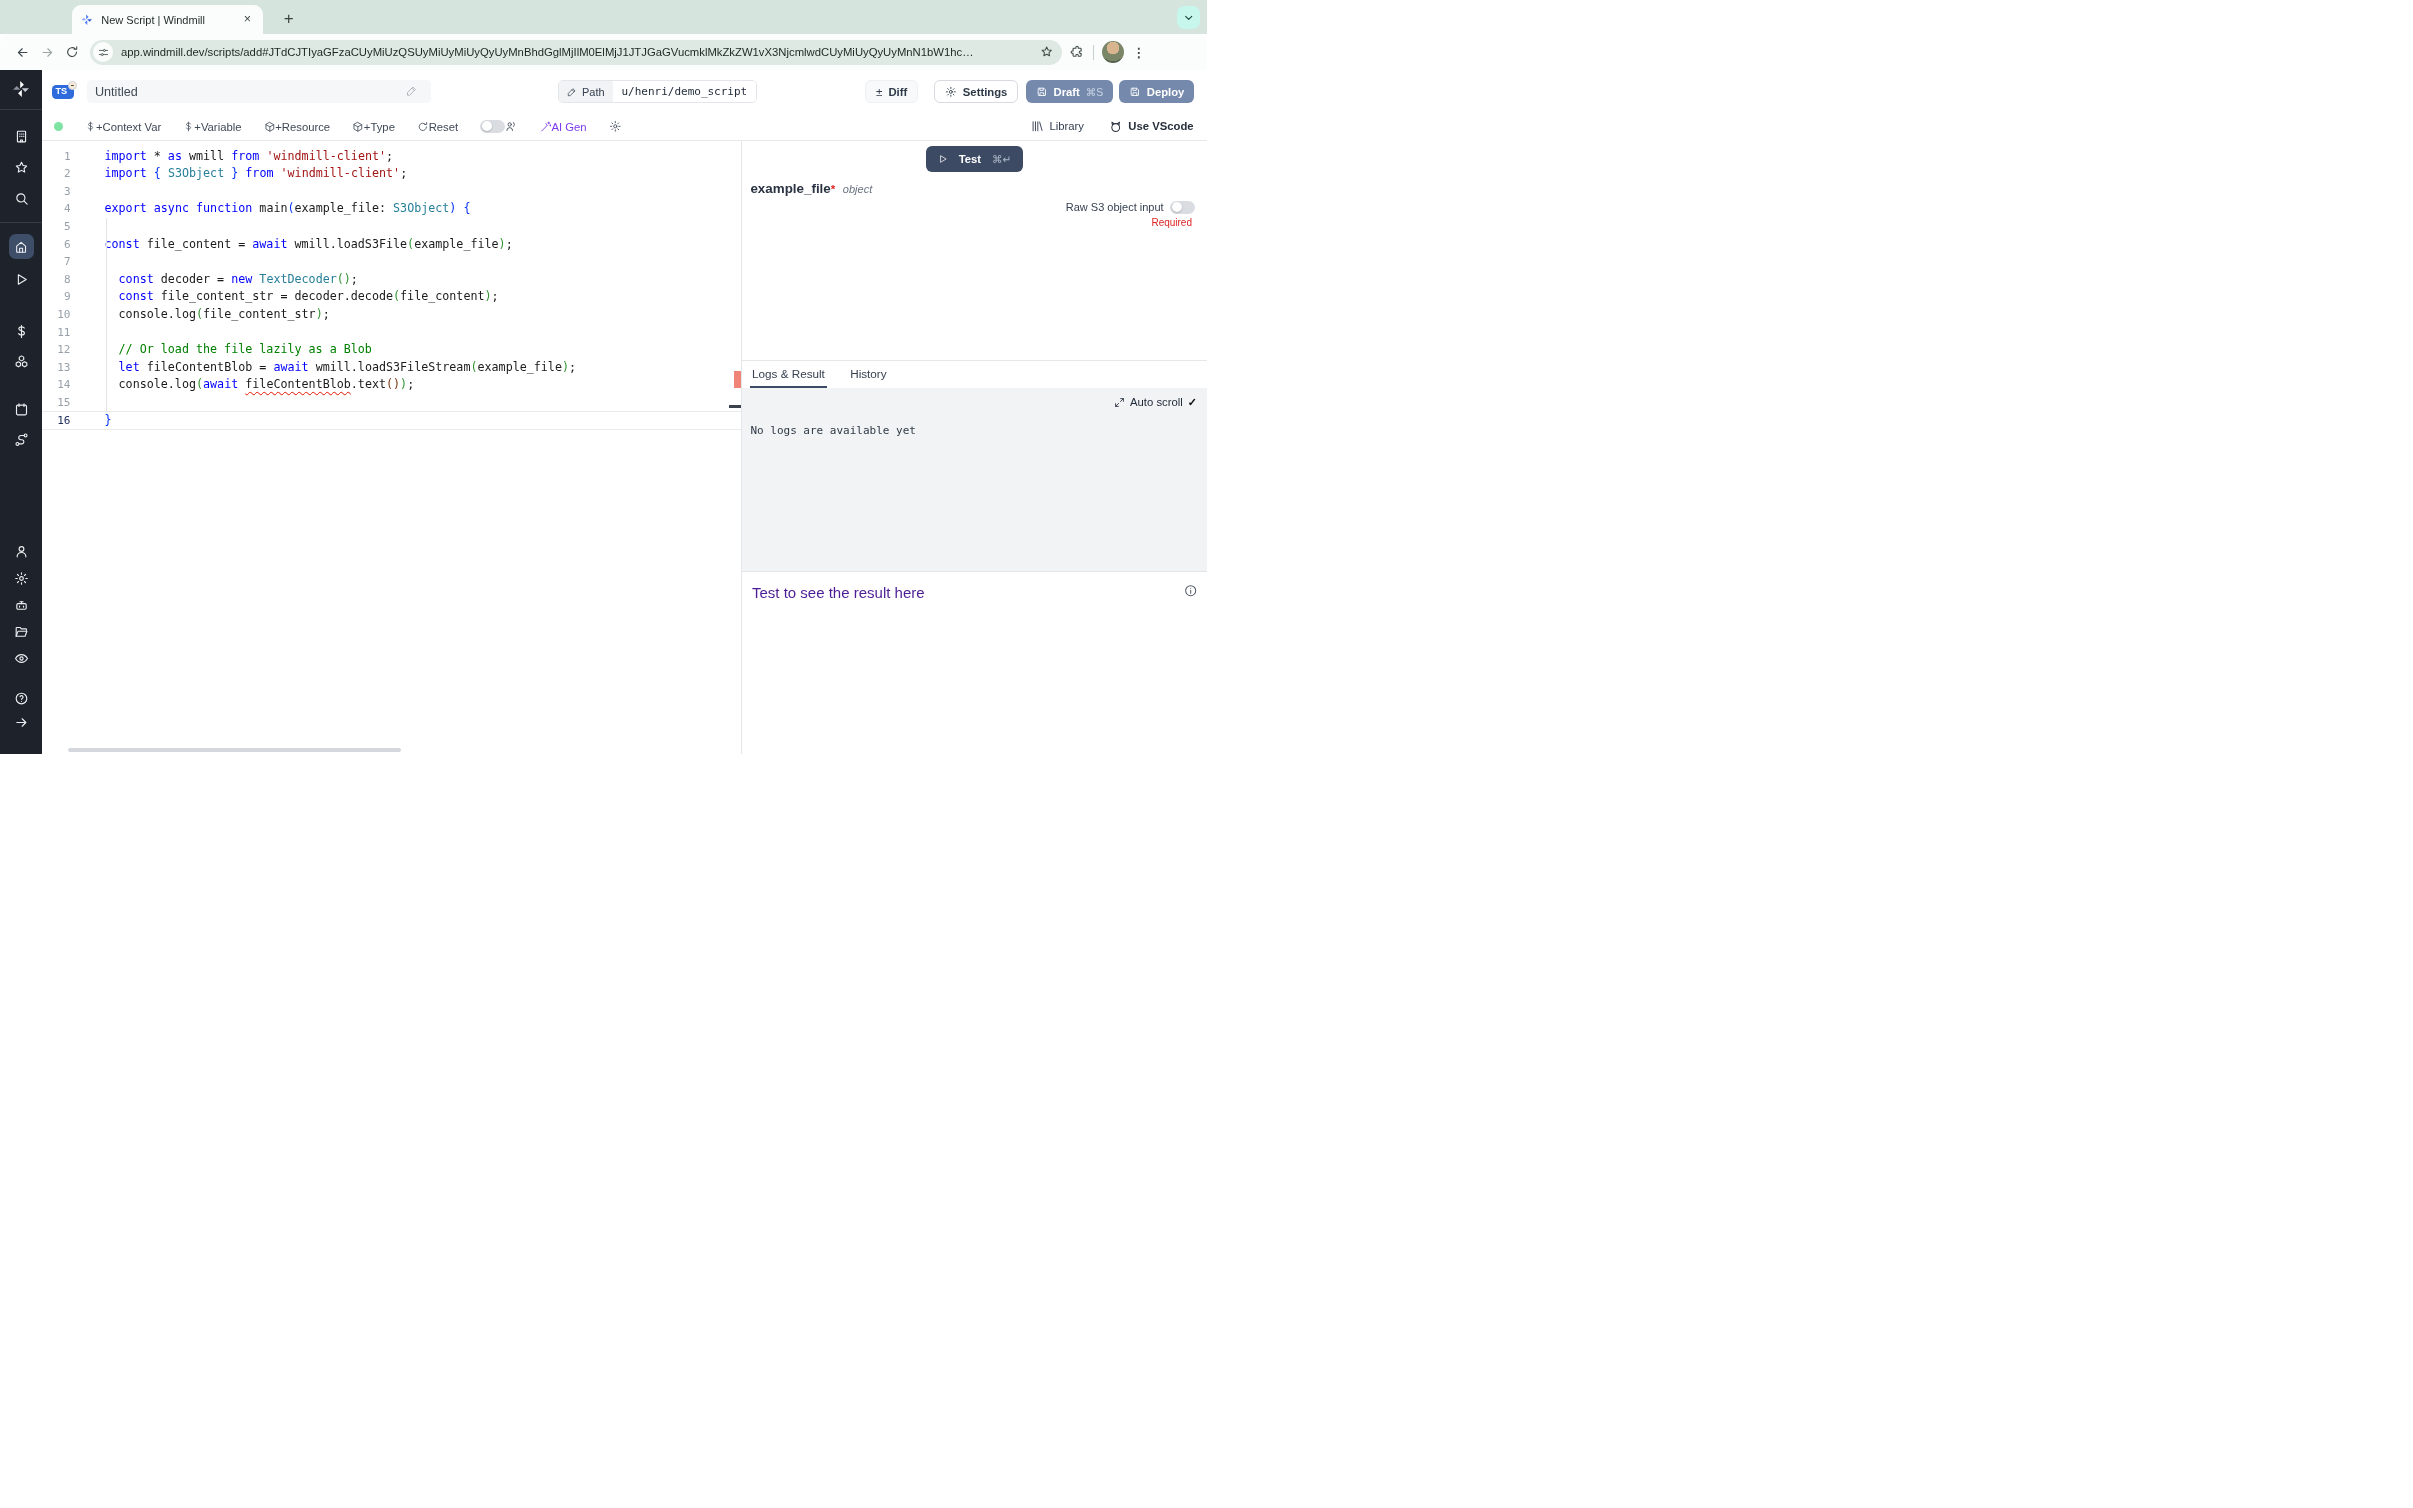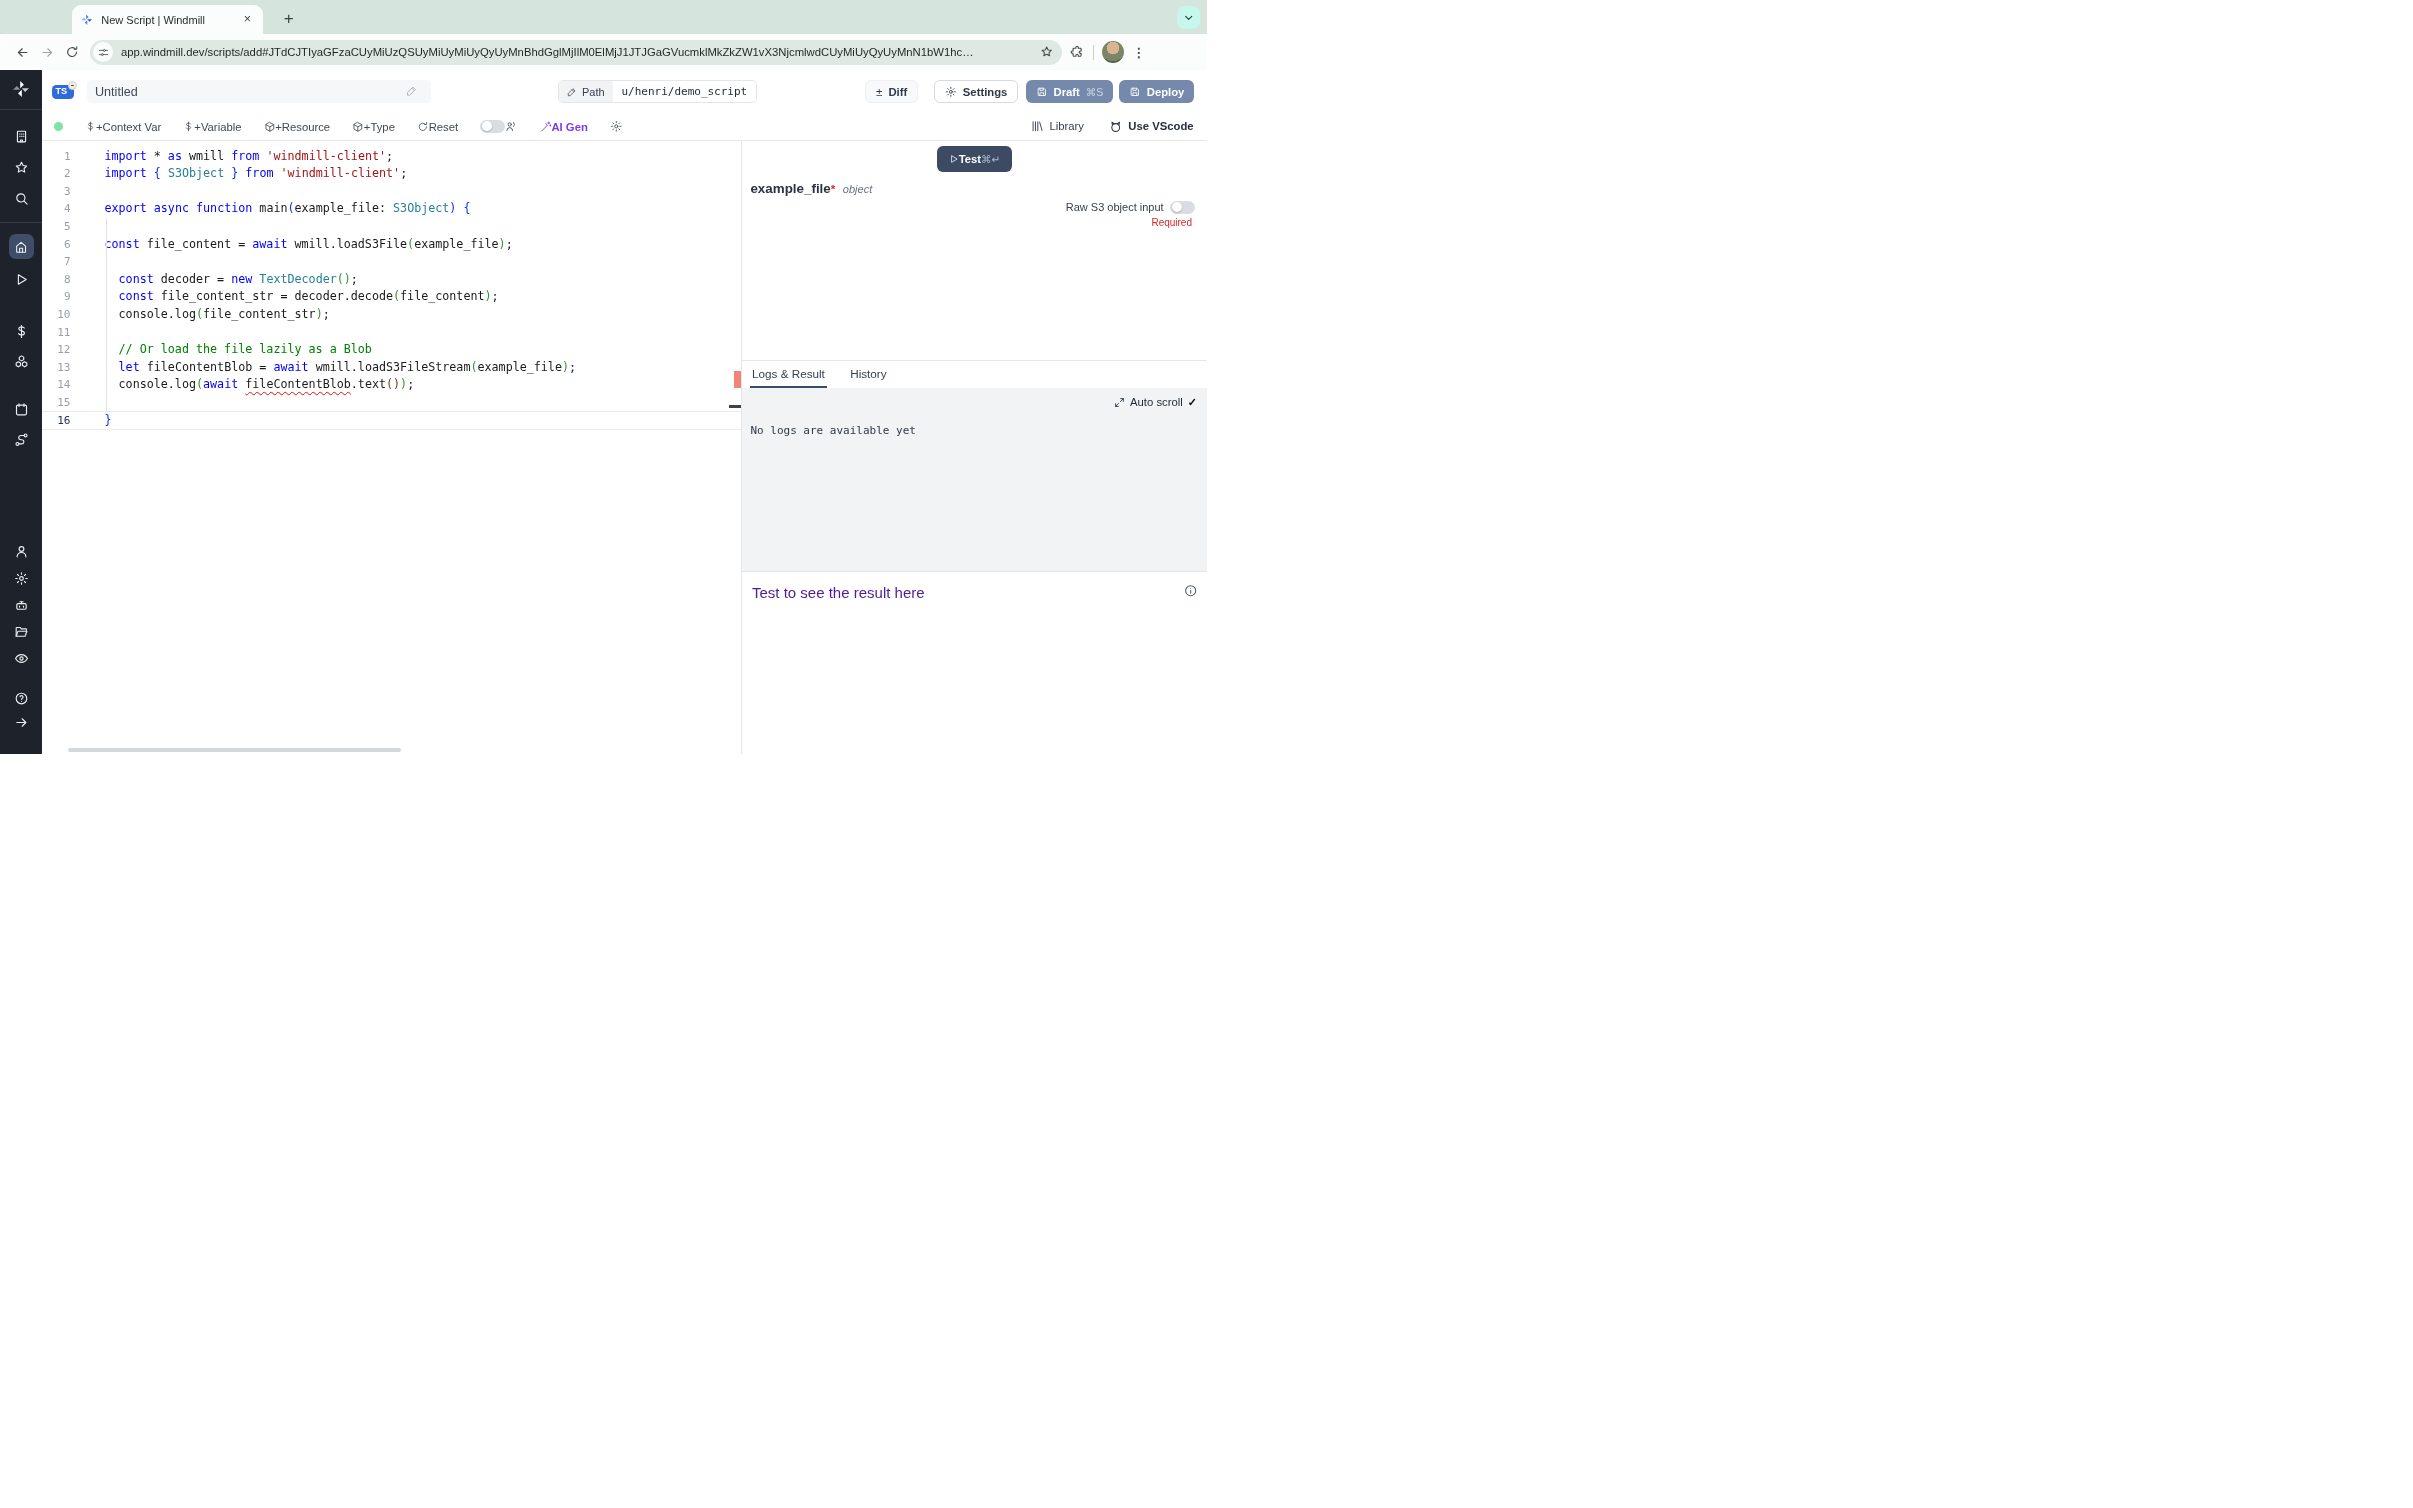--- a/index.html
+++ b/index.html
@@ -78,21 +78,21 @@
 
   
   .wm-toolbar { height:28px; display:flex; align-items:center; padding:0 13.4px 0 11.7px; border-bottom:0.8px solid #e5e7eb;
                 font-size:11.3px; color:#3f4956; }
   .dot { width:9.2px; height:9.2px; border-radius:50%; background:#7fe3a3; flex:none; }
   .titem { display:flex; align-items:center; margin-left:22px; cursor:pointer; color:#3f4956; }
   .titem .ti { color:#4b5563; }
   .toggle { width:25px; height:13.4px; border-radius:6.7px; background:#d9dde2; position:relative; cursor:pointer; }
   .toggle .knob { position:absolute; left:1.7px; top:1.7px; width:10px; height:10px; border-radius:50%;
                   background:#fff; box-shadow:0 0.8px 1.7px rgba(0,0,0,.25); }
-  .aigen { color:#7c3aed; font-weight:700; }
+  .aigen { color:#7c3aed; font-weight:400; }
   .tb-right { margin-left:auto; display:flex; align-items:center; gap:25px; }
   .lib { display:flex; align-items:center; gap:5.9px; color:#374151; cursor:pointer; }
   .vscode { display:flex; align-items:center; gap:5.9px; color:#27303c; font-weight:600; cursor:pointer; }
 
   
   .workspace { flex:1; display:flex; min-height:0; }
   .editor { width:699px; flex:none; position:relative; padding-top:6.7px; overflow:hidden; background:#fff; }
   .crow { height:17.6px; display:flex; white-space:pre; }
   .crow.active { box-shadow:0 0.8px 0 #e7e7e7, 0 -0.8px 0 #e7e7e7; }
   .ln { width:28.5px; text-align:right; font-family:"DejaVu Sans Mono",monospace; font-size:11px;
@@ -104,21 +104,21 @@
   .tk-sq{color:#1b1b1b; text-decoration:underline wavy #e51400 0.8px; text-underline-offset:3.4px;}
   .indent-guide { position:absolute; left:64px; top:77px; width:0.8px; height:194px; background:#e3e3e3; }
   .ruler-error { position:absolute; right:0; top:230px; width:7.5px; height:17px; background:#f08577; }
   .ruler-cursor { position:absolute; right:0; top:264px; width:11.7px; height:3.4px; background:#3c434c; }
   .hscroll { position:absolute; left:26px; bottom:1.7px; width:333px; height:4.2px; background:#d4d7db; border-radius:2.5px; }
 
   
   .rpanel { width:466px; flex:none; border-left:0.8px solid #e5e7eb; display:flex; flex-direction:column; background:#fff; }
   .test-row { height:37px; display:flex; justify-content:center; align-items:flex-start; padding-top:5px; }
   .test-btn { height:26px; background:#3d4a63; border-radius:5.9px; color:#fff; display:flex; align-items:center;
-              gap:0; padding:0 11.7px; font-size:11.3px; font-weight:bold; cursor:pointer; border:none; }
+              gap:11px; padding:0 11.7px; font-size:11.3px; font-weight:bold; cursor:pointer; border:none; }
   .test-kbd { color:#aeb9c9; font-weight:400; font-size:10.5px; }
   .argzone { height:182px; padding-top:3.4px; overflow:hidden; }
   .arg-name-row { padding-left:8.4px; display:flex; align-items:baseline; height:18.4px; }
   .arg-name { font-size:13.4px; font-weight:bold; color:#2a3342; }
   .arg-star { color:#dc2626; font-weight:bold; }
   .arg-type { font-style:italic; font-size:11px; color:#6a7280; margin-left:7.5px; }
   .raw-row { height:15px; display:flex; justify-content:flex-end; align-items:center; gap:6.7px;
              padding-right:11.7px; font-size:11px; color:#374151; }
   .dropzone { margin:3.4px 15px 0 8.4px; height:64px; border:0.8px dashed #9aa3ad; border-radius:3.4px;
               display:flex; flex-direction:column; align-items:center; justify-content:center; gap:5.9px;

